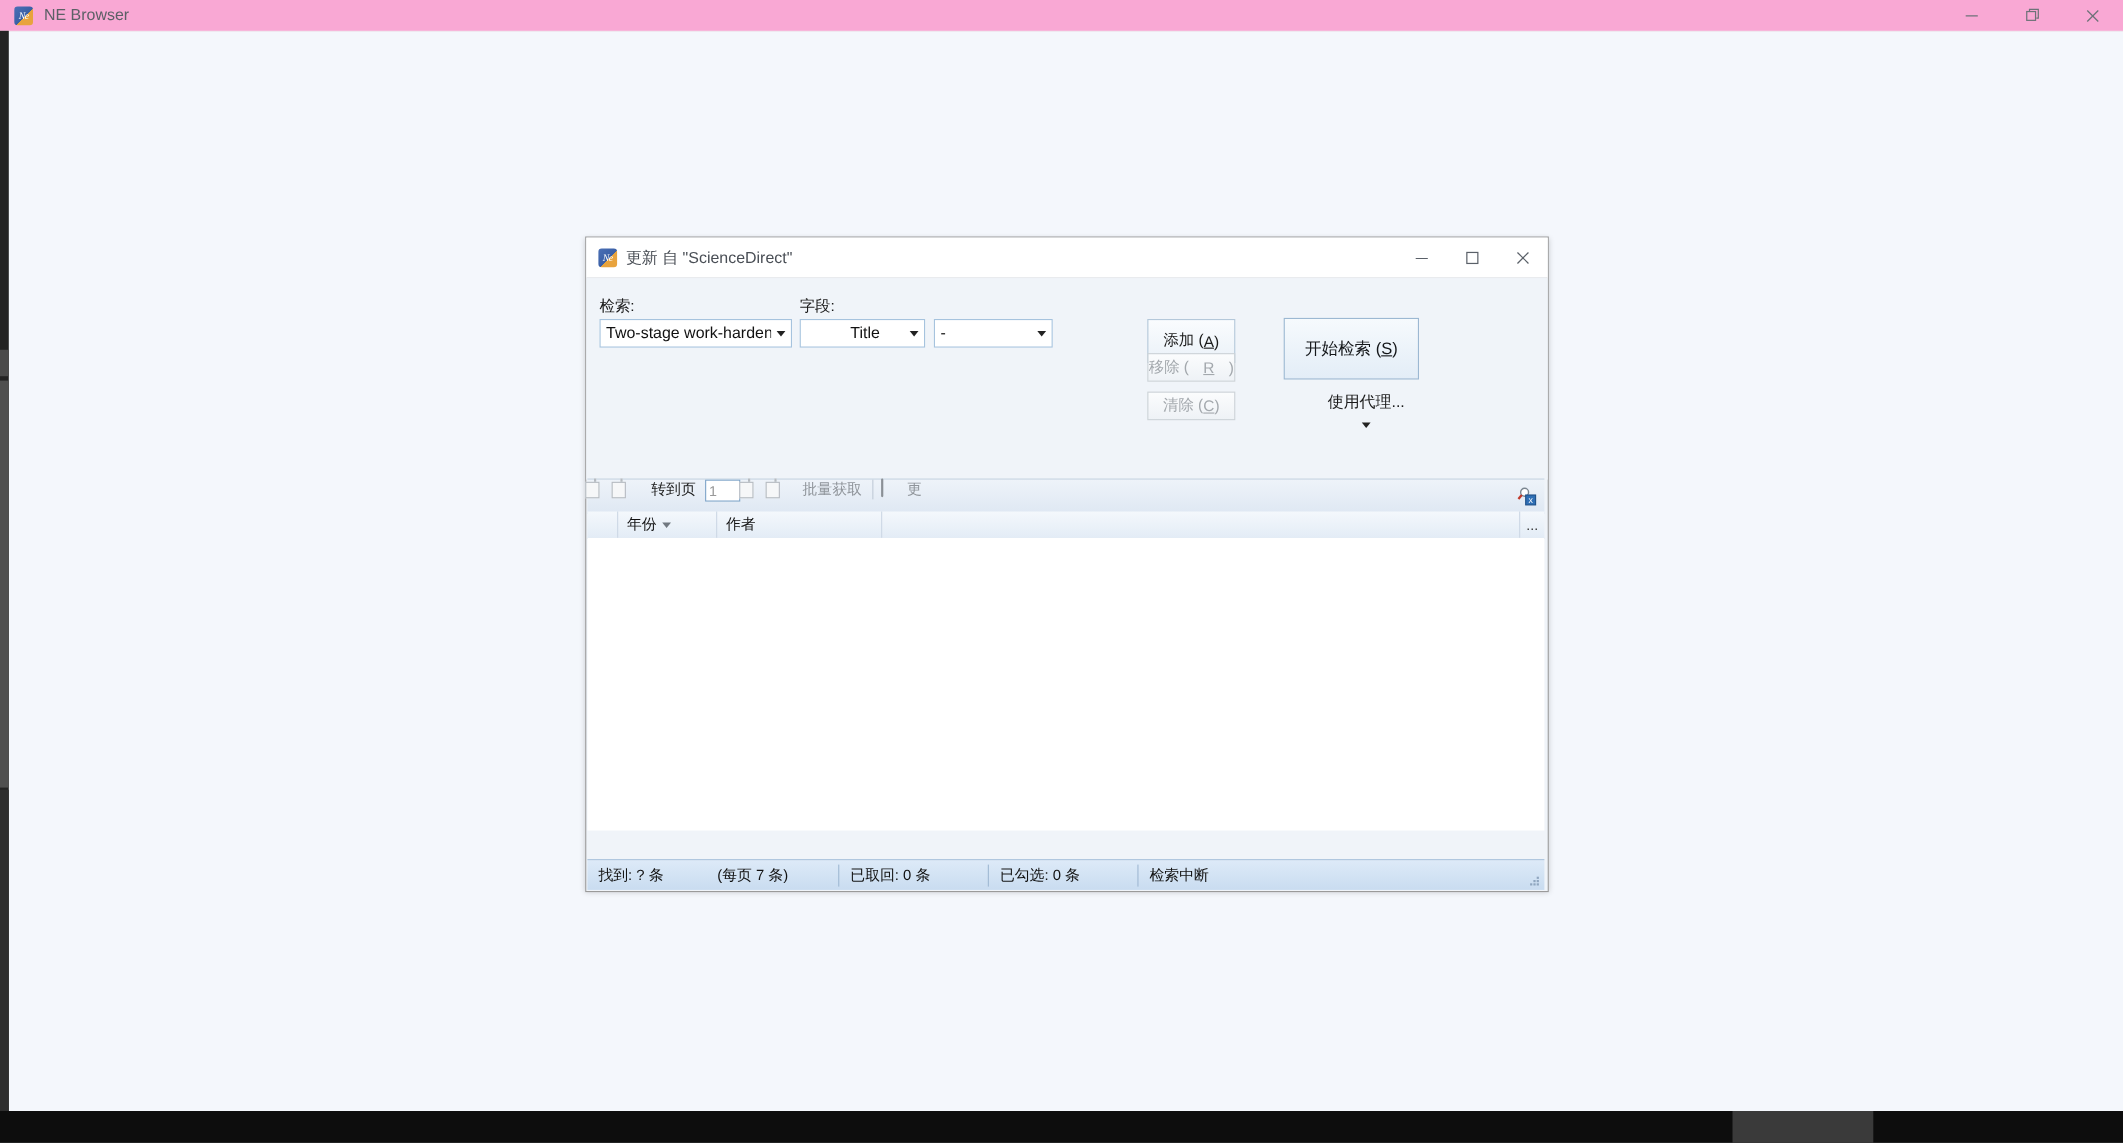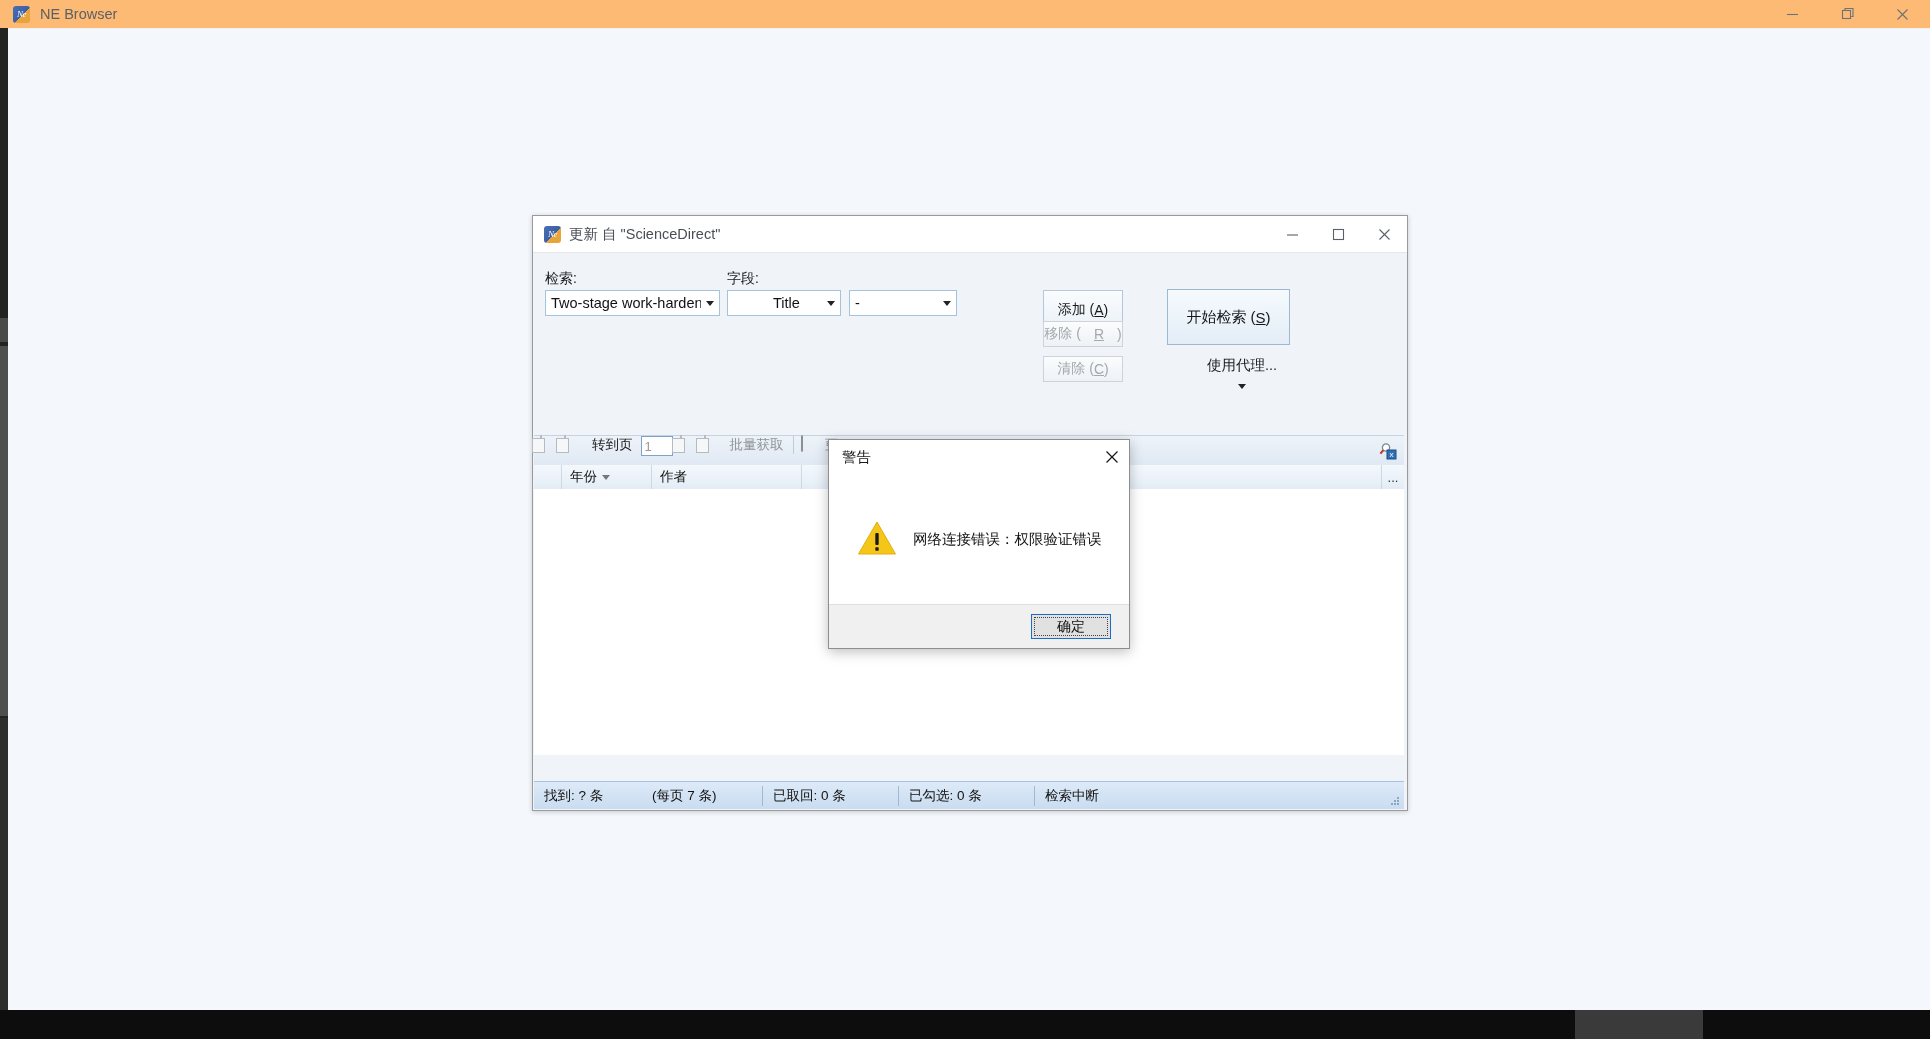--- a/index.html
+++ b/index.html
@@ -11,21 +11,21 @@
   }
   
   #app-window {
     position: absolute; left: 0; top: 0;
     width: 1930px; height: 1039px;
     background: #f4f7fc;
   }
   #outer-titlebar {
     position: absolute; left: 0; top: 0;
     width: 1930px; height: 28px;
-    background: #fdba74;
+    background: #f9a8d4;
     border-bottom: 1px solid #eef0f3;
     display: flex; align-items: center;
   }
   #outer-app-icon {
     width: 17px; height: 17px; margin-left: 13px;
     border-radius: 3px;
     background: linear-gradient(135deg, #4a6fb5 0%, #3a5fa5 55%, #e8a33d 55%, #e8a33d 100%);
     position: relative; flex: none;
   }
   #outer-app-icon::after {
@@ -442,41 +442,17 @@
             <rect x="2" y="8" width="2" height="2"></rect>
               <rect x="8" y="5" width="2" height="2"></rect>
             <rect x="5" y="5" width="2" height="2"></rect>
               <rect x="8" y="2" width="2" height="2"></rect>
           </g>
         </svg>
       </div>
     </div>
   </div>
 
-  <div id="warn-dialog">
-    <div id="warn-titlebar">
-      <div id="warn-title-text">警告</div>
-      <div id="warn-close">
-        <svg width="14" height="14" viewBox="0 0 14 14">
-          <line x1="1.5" y1="1.5" x2="12.5" y2="12.5" stroke="#1a1a1a" stroke-width="1.2"></line>
-          <line x1="12.5" y1="1.5" x2="1.5" y2="12.5" stroke="#1a1a1a" stroke-width="1.2"></line>
-        </svg>
-      </div>
-    </div>
-    <div id="warn-body">
-      <div id="warn-icon">
-        <svg width="40" height="36" viewBox="0 0 40 36">
-          <path d="M20 2 L38.5 34 L1.5 34 Z" fill="#f5c518" stroke="#e0b010" stroke-width="1"></path>
-          <rect x="18.3" y="13" width="3.4" height="12" rx="1" fill="#1a1a1a"></rect>
-          <rect x="18.3" y="27.3" width="3.4" height="3.4" rx="0.8" fill="#1a1a1a"></rect>
-        </svg>
-      </div>
-      <div id="warn-msg">网络连接错误：权限验证错误</div>
-    </div>
-    <div id="warn-footer">
-      <div id="warn-ok">确定</div>
-    </div>
-  </div>
 
   <div id="bottom-taskbar">
     <div class="tb-hl"></div>
   </div>
 </div>
 
 </body></html>

